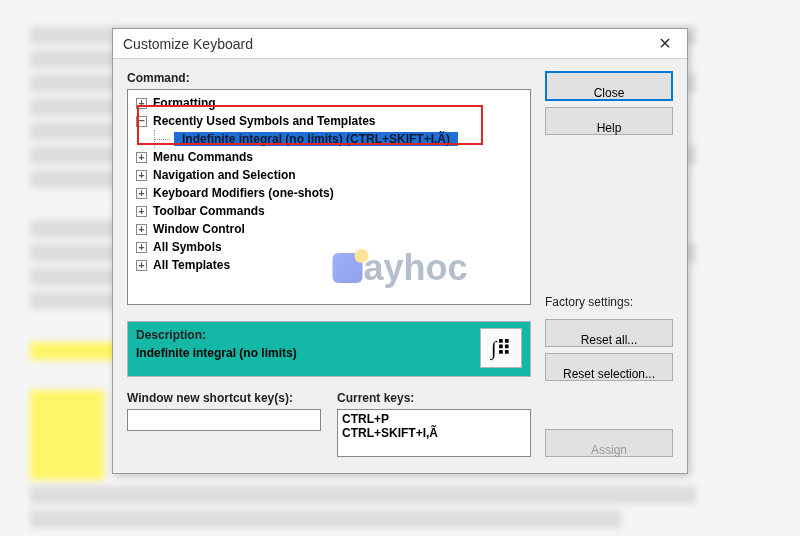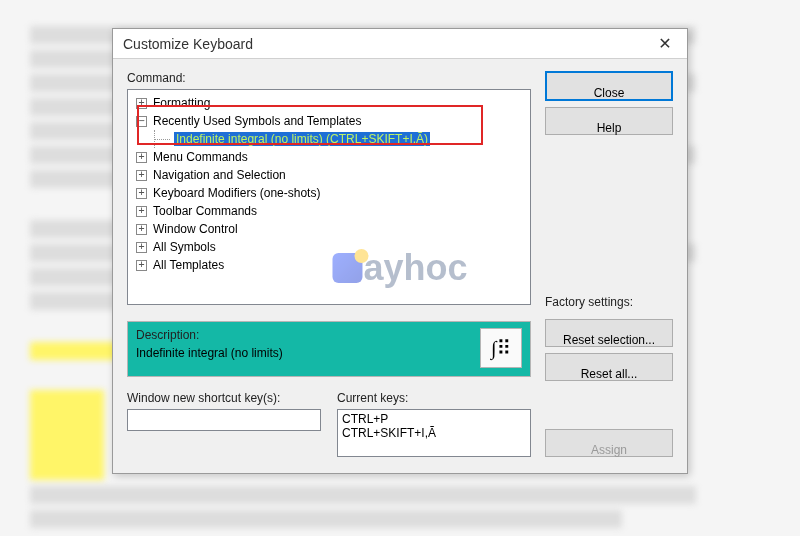--- a/index.html
+++ b/index.html
@@ -82,21 +82,21 @@
     display:flex;align-items:center;justify-content:center;
     font-size:16px; color:#333;
     cursor:pointer;
   }
 
   .body {
     padding: 12px 14px 16px 14px;
     display:flex;
     gap: 14px;
   }
-  .leftcol { flex:1; display:flex; flex-direction:column; }
+  .leftcol { flex:1; display:flex; flex-direction:column;font-weight:bold; }
   .rightcol { width:128px; display:flex; flex-direction:column; gap:6px; }
 
   .lbl { font-size:12px; color:#222; margin-bottom:4px; }
 
   .tree-wrap { position:relative; }
   .tree {
     border:1px solid #828790;
     background:#fff;
     height: 216px;
     overflow:auto;
@@ -120,22 +120,22 @@
     width:11px;height:11px;
     border:1px solid #888;
     background:#fff;
     display:flex;align-items:center;justify-content:center;
     font-size:10px;line-height:1;color:#555;
     margin-right:6px;
     font-family: monospace;
   }
   .tree-node.selected .txt{
     background:#1e6fd6;
-    color:#bef264;
-    padding:0 2px;
+    color:#0f172a;
+    padding:0 8px;
   }
   .tree-child { padding-left: 44px; position:relative;}
   .tree-child::before{
     content:""; position:absolute; left:24px; top:0; height:100%;
     border-left:1px dotted #999;
   }
   .tree-child::after{
     content:""; position:absolute; left:24px; top:9px; width:16px;
     border-top:1px dotted #999;
   }
@@ -299,19 +299,19 @@
               <div>CTRL+SKIFT+I,Ã</div>
             </div>
         </div>
       </div>
     </div>
 
     <div class="rightcol">
       <button class="btn primary">Close</button>
       <button class="btn">Help</button>
       <div class="lbl factory-label">Factory settings:</div>
+      <button class="btn">Reset all...</button>
       <button class="btn">Reset selection...</button>
-      <button class="btn">Reset all...</button>
       <div class="spacer"></div>
       <button class="btn" disabled="">Assign</button>
     </div>
   </div>
 </div>
 
 </body></html>

